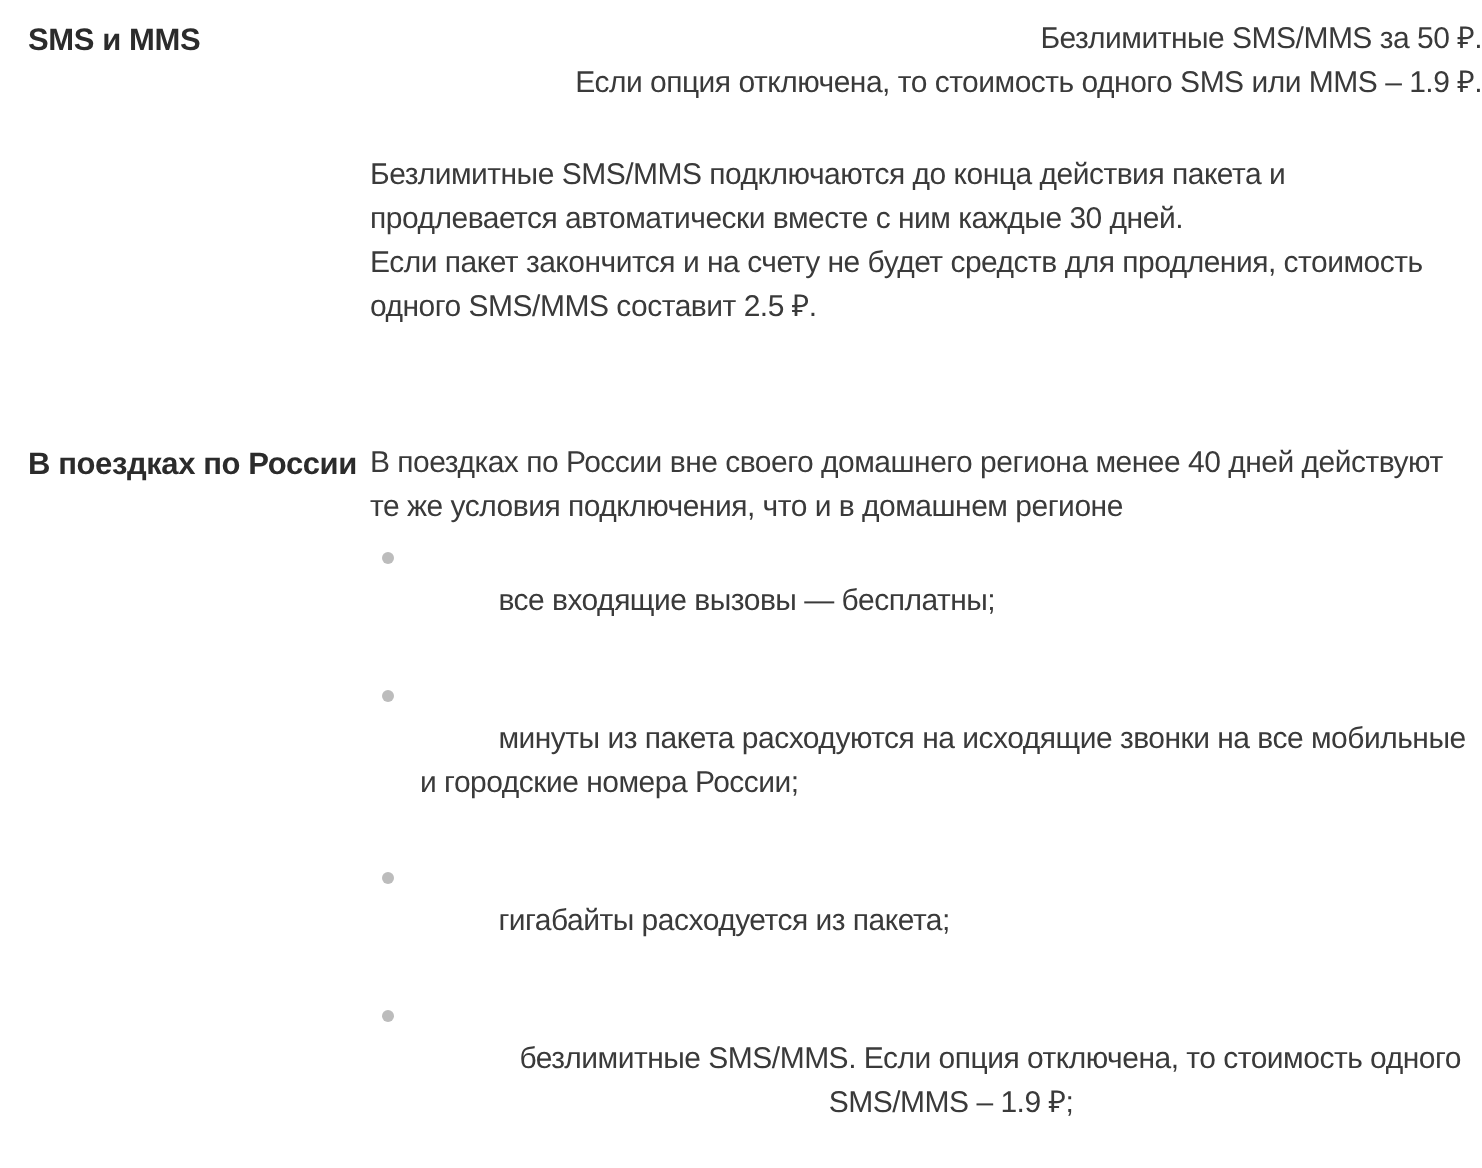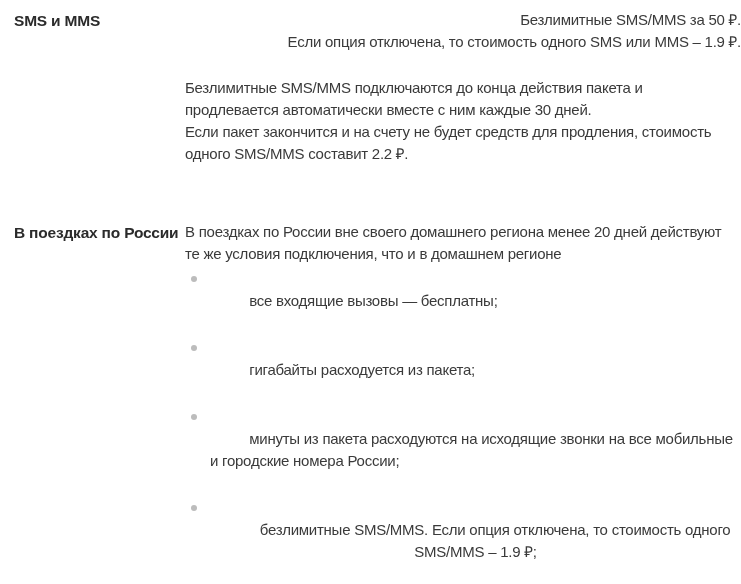--- a/index.html
+++ b/index.html
@@ -75,39 +75,39 @@
 <div class="doc">
 
   <section class="row row-sms">
     <div class="col-label">SMS и MMS</div>
     <div class="col-content">
       <p class="para-spaced">Безлимитные SMS/MMS за 50 ₽.
 Если опция отключена, то стоимость одного SMS или MMS – 1.9 ₽.</p>
       <p>Безлимитные SMS/MMS подключаются до конца действия пакета и
 продлевается автоматически вместе с ним каждые 30 дней.
 Если пакет закончится и на счету не будет средств для продления, стоимость
-одного SMS/MMS составит 2.2 ₽.</p>
+одного SMS/MMS составит 2.5 ₽.</p>
     </div>
   </section>
 
   <section class="row">
     <div class="col-label">В поездках по России</div>
     <div class="col-content">
-      <p>В поездках по России вне своего домашнего региона менее 20 дней действуют
+      <p>В поездках по России вне своего домашнего региона менее 40 дней действуют
 те же условия подключения, что и в домашнем регионе</p>
       <ul class="cond-list">
         <li>
           <span class="bullet"></span><span class="li-text">все входящие вызовы — бесплатны;</span>
         </li>
         <li>
-          <span class="bullet"></span><span class="li-text">гигабайты расходуется из пакета;</span>
+          <span class="bullet"></span><span class="li-text">минуты из пакета расходуются на исходящие звонки на все мобильные
+и городские номера России;</span>
         </li>
         <li>
-          <span class="bullet"></span><span class="li-text">минуты из пакета расходуются на исходящие звонки на все мобильные
-и городские номера России;</span>
+          <span class="bullet"></span><span class="li-text">гигабайты расходуется из пакета;</span>
         </li>
         <li>
           <span class="bullet"></span><span class="li-text">безлимитные SMS/MMS. Если опция отключена, то стоимость одного
 SMS/MMS – 1.9 ₽;</span>
         </li>
 
       </ul>
 
     </div>
   </section>

